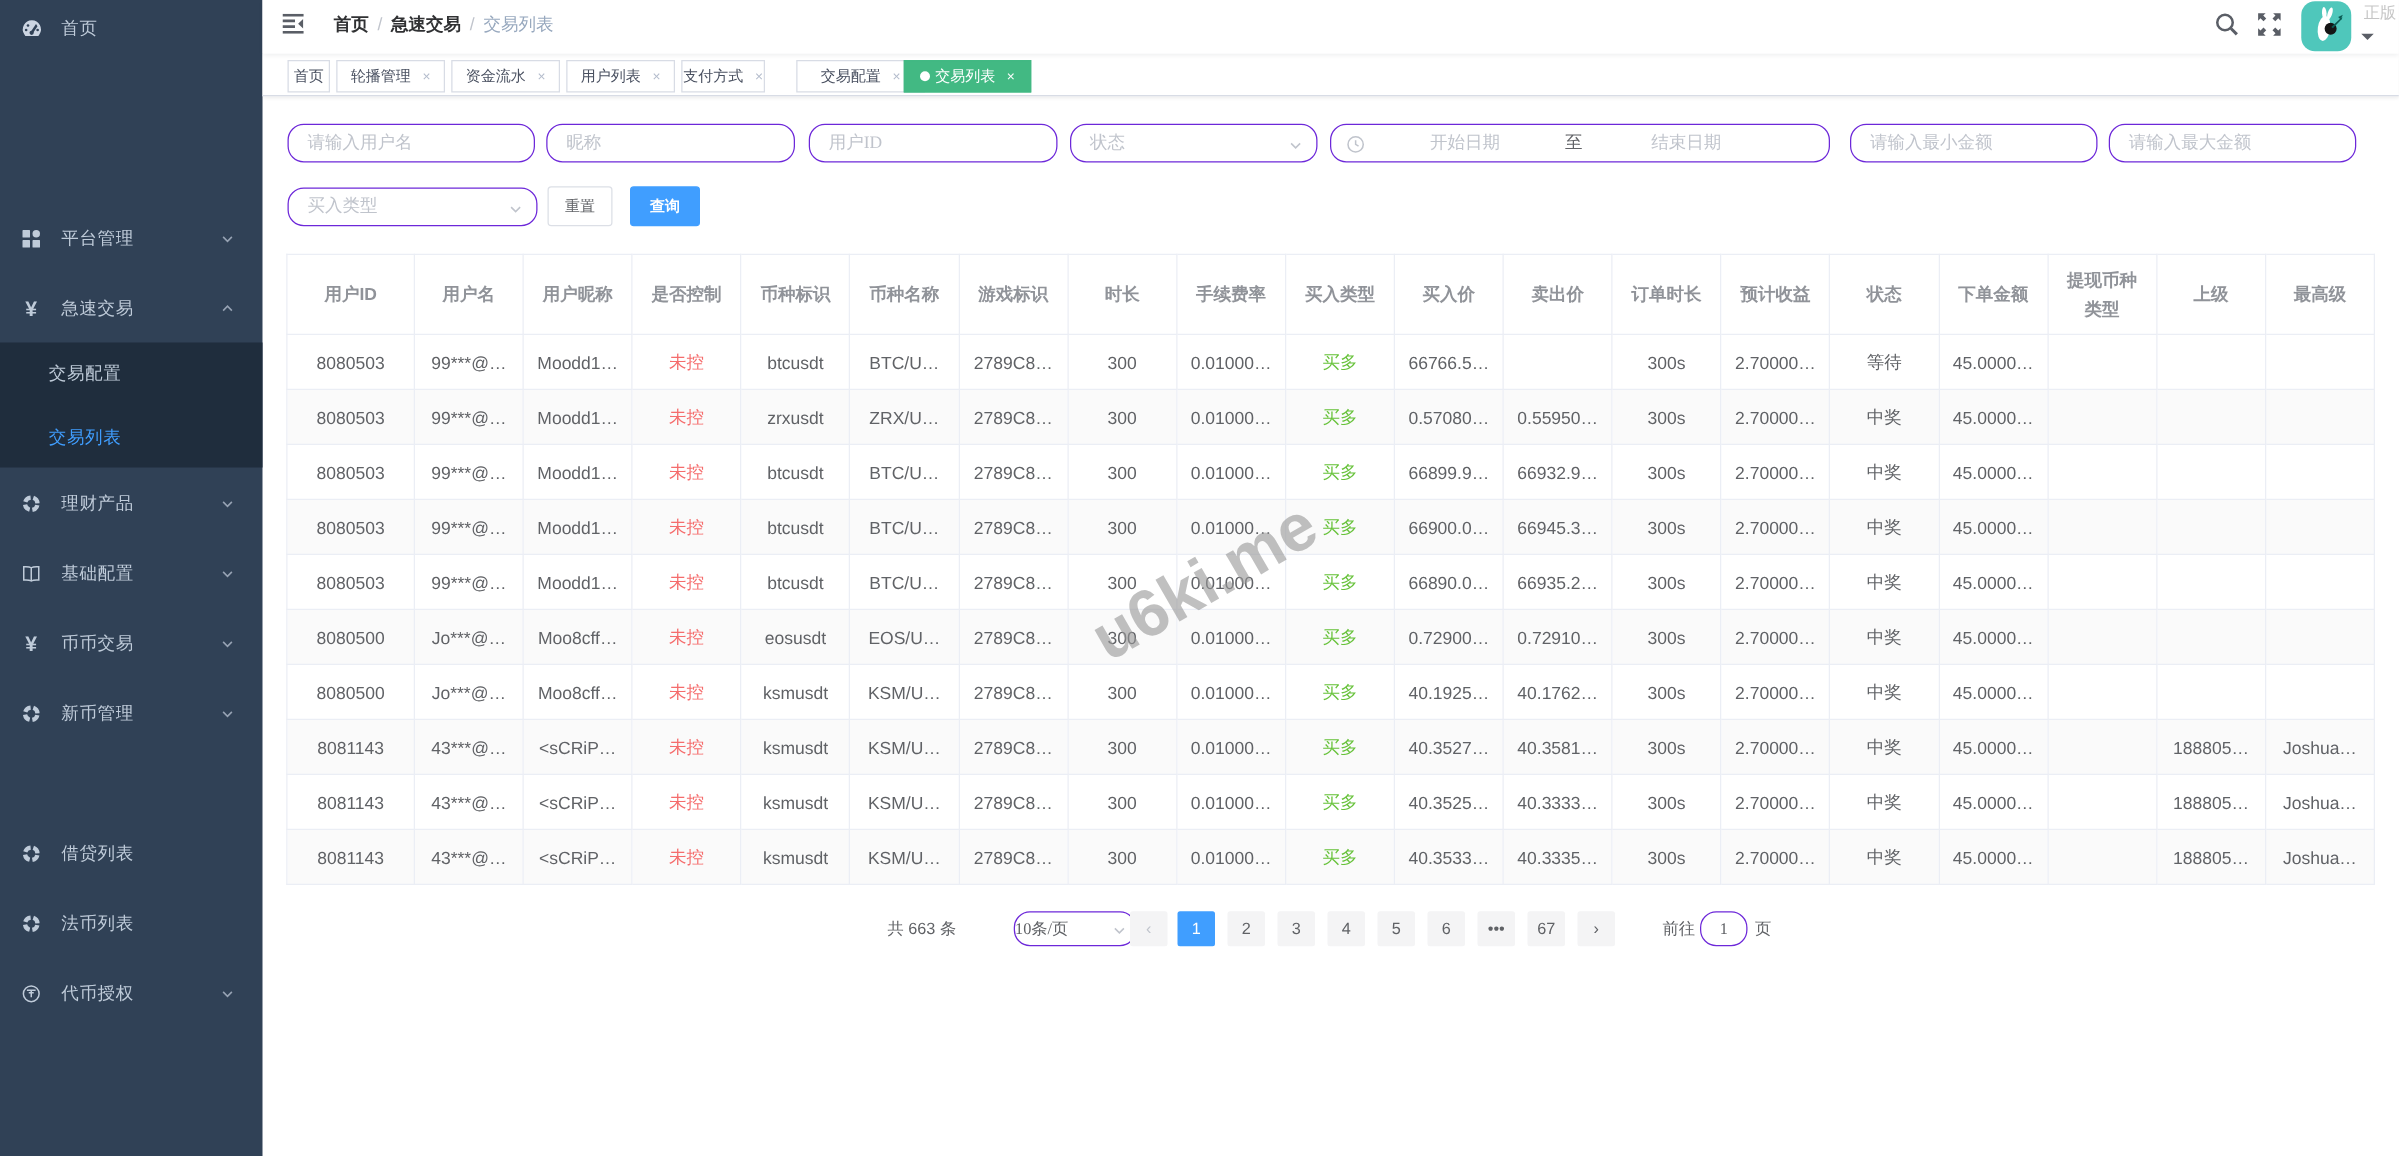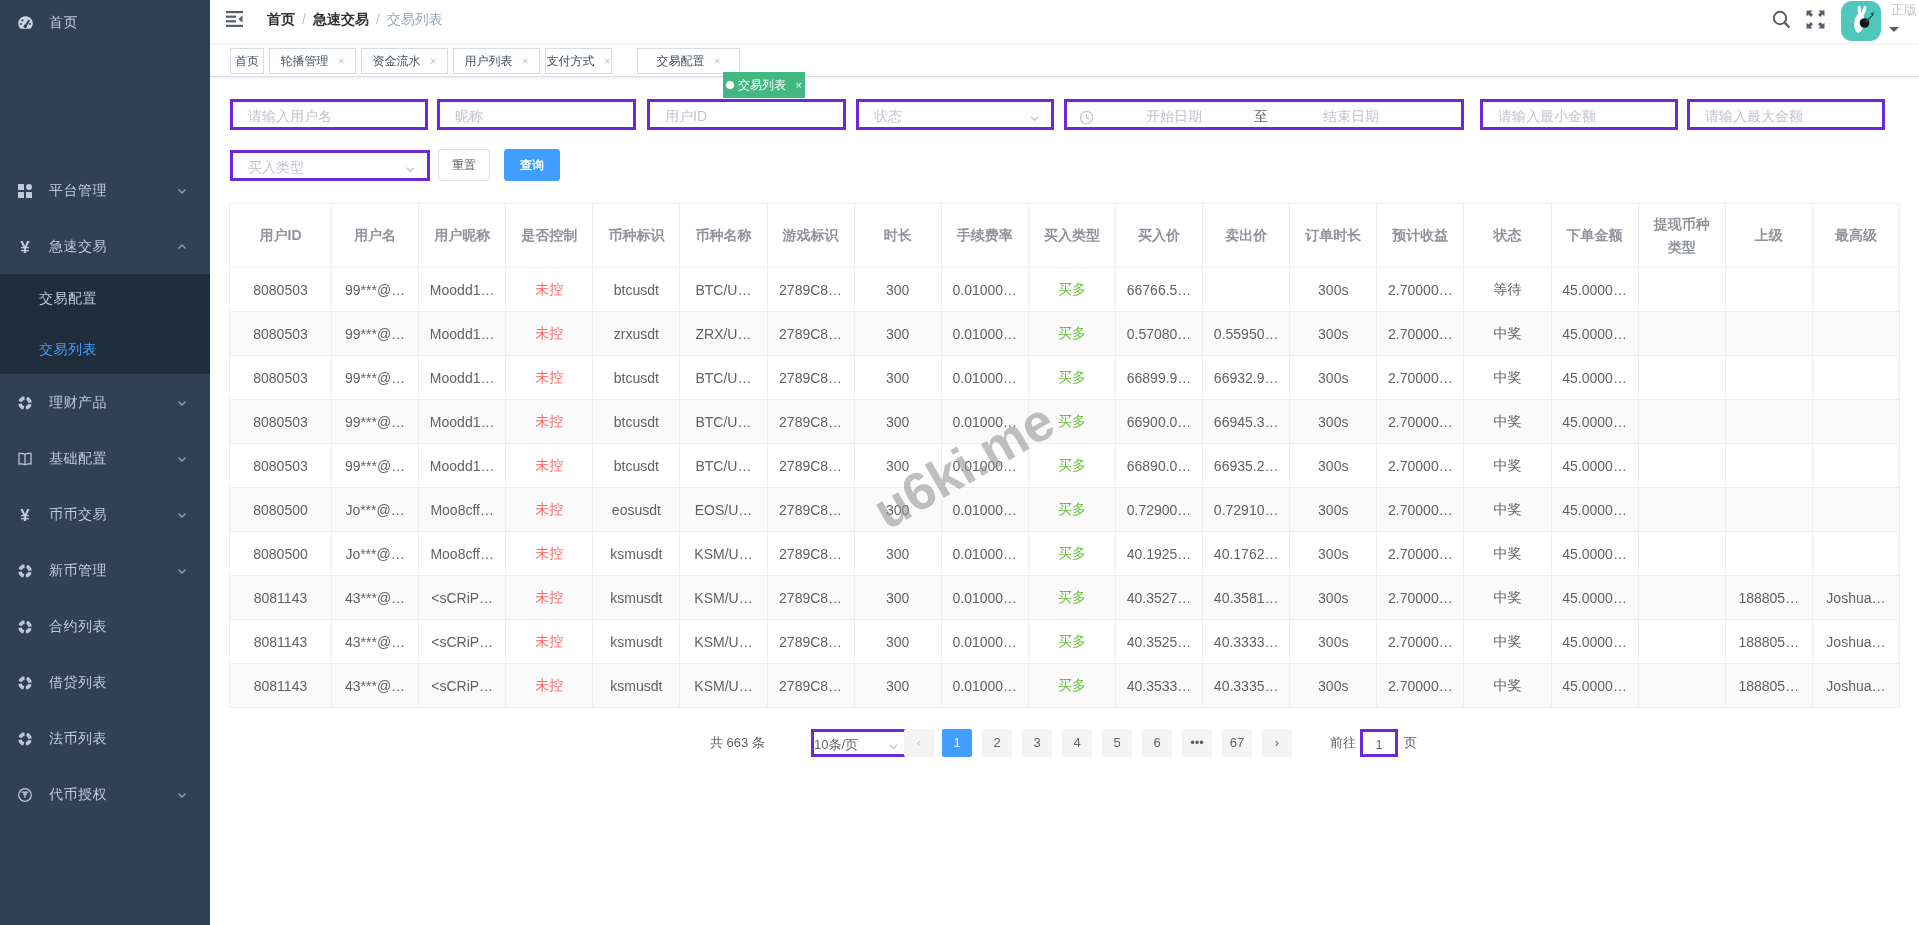--- a/index.html
+++ b/index.html
@@ -32,22 +32,22 @@
   border-bottom:1px solid #d8dce5; box-shadow:0 1px 3px 0 rgba(0,0,0,.08); z-index:4; }
 .tag { position:absolute; top:5px; height:26px; line-height:24px; border:1px solid #d8dce5;
   background:#fff; color:#495060; font-size:12px; text-align:center; }
 .tag.green { background:#42b983; border-color:#42b983; color:#fff; }
 .tag .dot { display:inline-block; width:8px; height:8px; border-radius:50%; background:#fff;
   margin-right:4px; vertical-align:middle; position:relative; top:-1px; }
 .tag .x { color:#b4bccc; margin-left:6px; font-size:11px; }
 .tag.green .x { color:#fff; }
 
 
-.inp { position:absolute; height:31px; border:3px solid #6d28d9; border-radius:0; background:#fff;
-  font-size:14px; color:#c0c4cc; line-height:29px; padding-left:15px; }
+.inp { position:absolute; height:31px; border:1px solid #6d28d9; border-radius:13px; background:#fff;
+  font-size:14px; color:#c0c4cc; line-height:29px; padding-left:15px;font-family:Liberation Serif, serif; }
 .sel-arrow { position:absolute; right:12px; top:12px; width:9px; height:9px; }
 .btn { position:absolute; height:32px; border-radius:3px; font-size:12px; text-align:center; line-height:30px; }
 .btn.plain { border:1px solid #dcdfe6; color:#606266; background:#fff; }
 .btn.blue { background:#409eff; border:1px solid #409eff; color:#fff; }
 
 
 #tbl { position:absolute; left:229px; top:203px; width:1671px; border-collapse:collapse;
   table-layout:fixed; font-size:14px; }
 #tbl th, #tbl td { border:1px solid #ebeef5; text-align:center; overflow:hidden; white-space:nowrap; }
 #tbl th { height:64px; color:#909399; font-weight:bold; background:#fff; line-height:23px; }
@@ -138,26 +138,20 @@
       </svg>
   </div>
   <div class="mi" style="top:543px;">
     <svg class="ic" width="16" height="16" viewBox="0 0 16 16" fill="none">
         <circle cx="8" cy="8" r="5" stroke="#bfcbd9" stroke-width="3.4" stroke-dasharray="5.6 2.25" stroke-dashoffset="-1.125"></circle>
       </svg>
     <span class="txt">新币管理</span>
     <svg class="arr" width="12" height="12" viewBox="0 0 12 12">
         <path d="M2.5 4.5 L6 8 L9.5 4.5" stroke="#96a2b3" stroke-width="1.3" fill="none"></path>
       </svg>
-  </div>
-  <div class="mi" style="top:599px;">
-    <svg class="ic" width="16" height="16" viewBox="0 0 16 16" fill="none">
-        <circle cx="8" cy="8" r="5" stroke="#bfcbd9" stroke-width="3.4" stroke-dasharray="5.6 2.25" stroke-dashoffset="-1.125"></circle>
-      </svg>
-    <span class="txt">合约列表</span>
   </div>
   <div class="mi" style="top:655px;">
     <svg class="ic" width="16" height="16" viewBox="0 0 16 16" fill="none">
         <circle cx="8" cy="8" r="5" stroke="#bfcbd9" stroke-width="3.4" stroke-dasharray="5.6 2.25" stroke-dashoffset="-1.125"></circle>
       </svg>
     <span class="txt">借贷列表</span>
   </div>
   <div class="mi" style="top:711px;">
     <svg class="ic" width="16" height="16" viewBox="0 0 16 16" fill="none">
         <circle cx="8" cy="8" r="5" stroke="#bfcbd9" stroke-width="3.4" stroke-dasharray="5.6 2.25" stroke-dashoffset="-1.125"></circle>
@@ -210,21 +204,21 @@
   <div style="position:absolute; left:1679px; top:27px; width:0; height:0; border-left:5px solid transparent; border-right:5px solid transparent; border-top:5px solid #5a5e66;"></div>
 </div>
 
 <div id="tagsbar">
   <div class="tag" style="left:20px; width:34px;">首页</div>
   <div class="tag" style="left:59px; width:87px;">轮播管理 <span class="x">×</span></div>
   <div class="tag" style="left:151px; width:87px;">资金流水 <span class="x">×</span></div>
   <div class="tag" style="left:243px; width:87px;">用户列表 <span class="x">×</span></div>
   <div class="tag" style="left:335px; width:67px;">支付方式 <span class="x">×</span></div>
   <div class="tag" style="left:427px; width:103px;">交易配置 <span class="x">×</span></div>
-  <div class="tag green" style="left:513px; width:82px;margin-top:24px;"><span class="dot"></span>交易列表 <span class="x">×</span></div>
+  <div class="tag green" style="left:513px; width:102px;"><span class="dot"></span>交易列表 <span class="x">×</span></div>
 </div>
 
 <div id="content">
 
   <div class="inp" style="left:230px; top:99px; width:198px;">请输入用户名</div>
   <div class="inp" style="left:437px; top:99px; width:199px;">昵称</div>
   <div class="inp" style="left:647px; top:99px; width:199px;">用户ID</div>
   <div class="inp" style="left:856px; top:99px; width:198px;">状态
     <svg class="sel-arrow" viewBox="0 0 10 10">
         <path d="M1 3 L5 7 L9 3" stroke="#c0c4cc" stroke-width="1.4" fill="none"></path>

